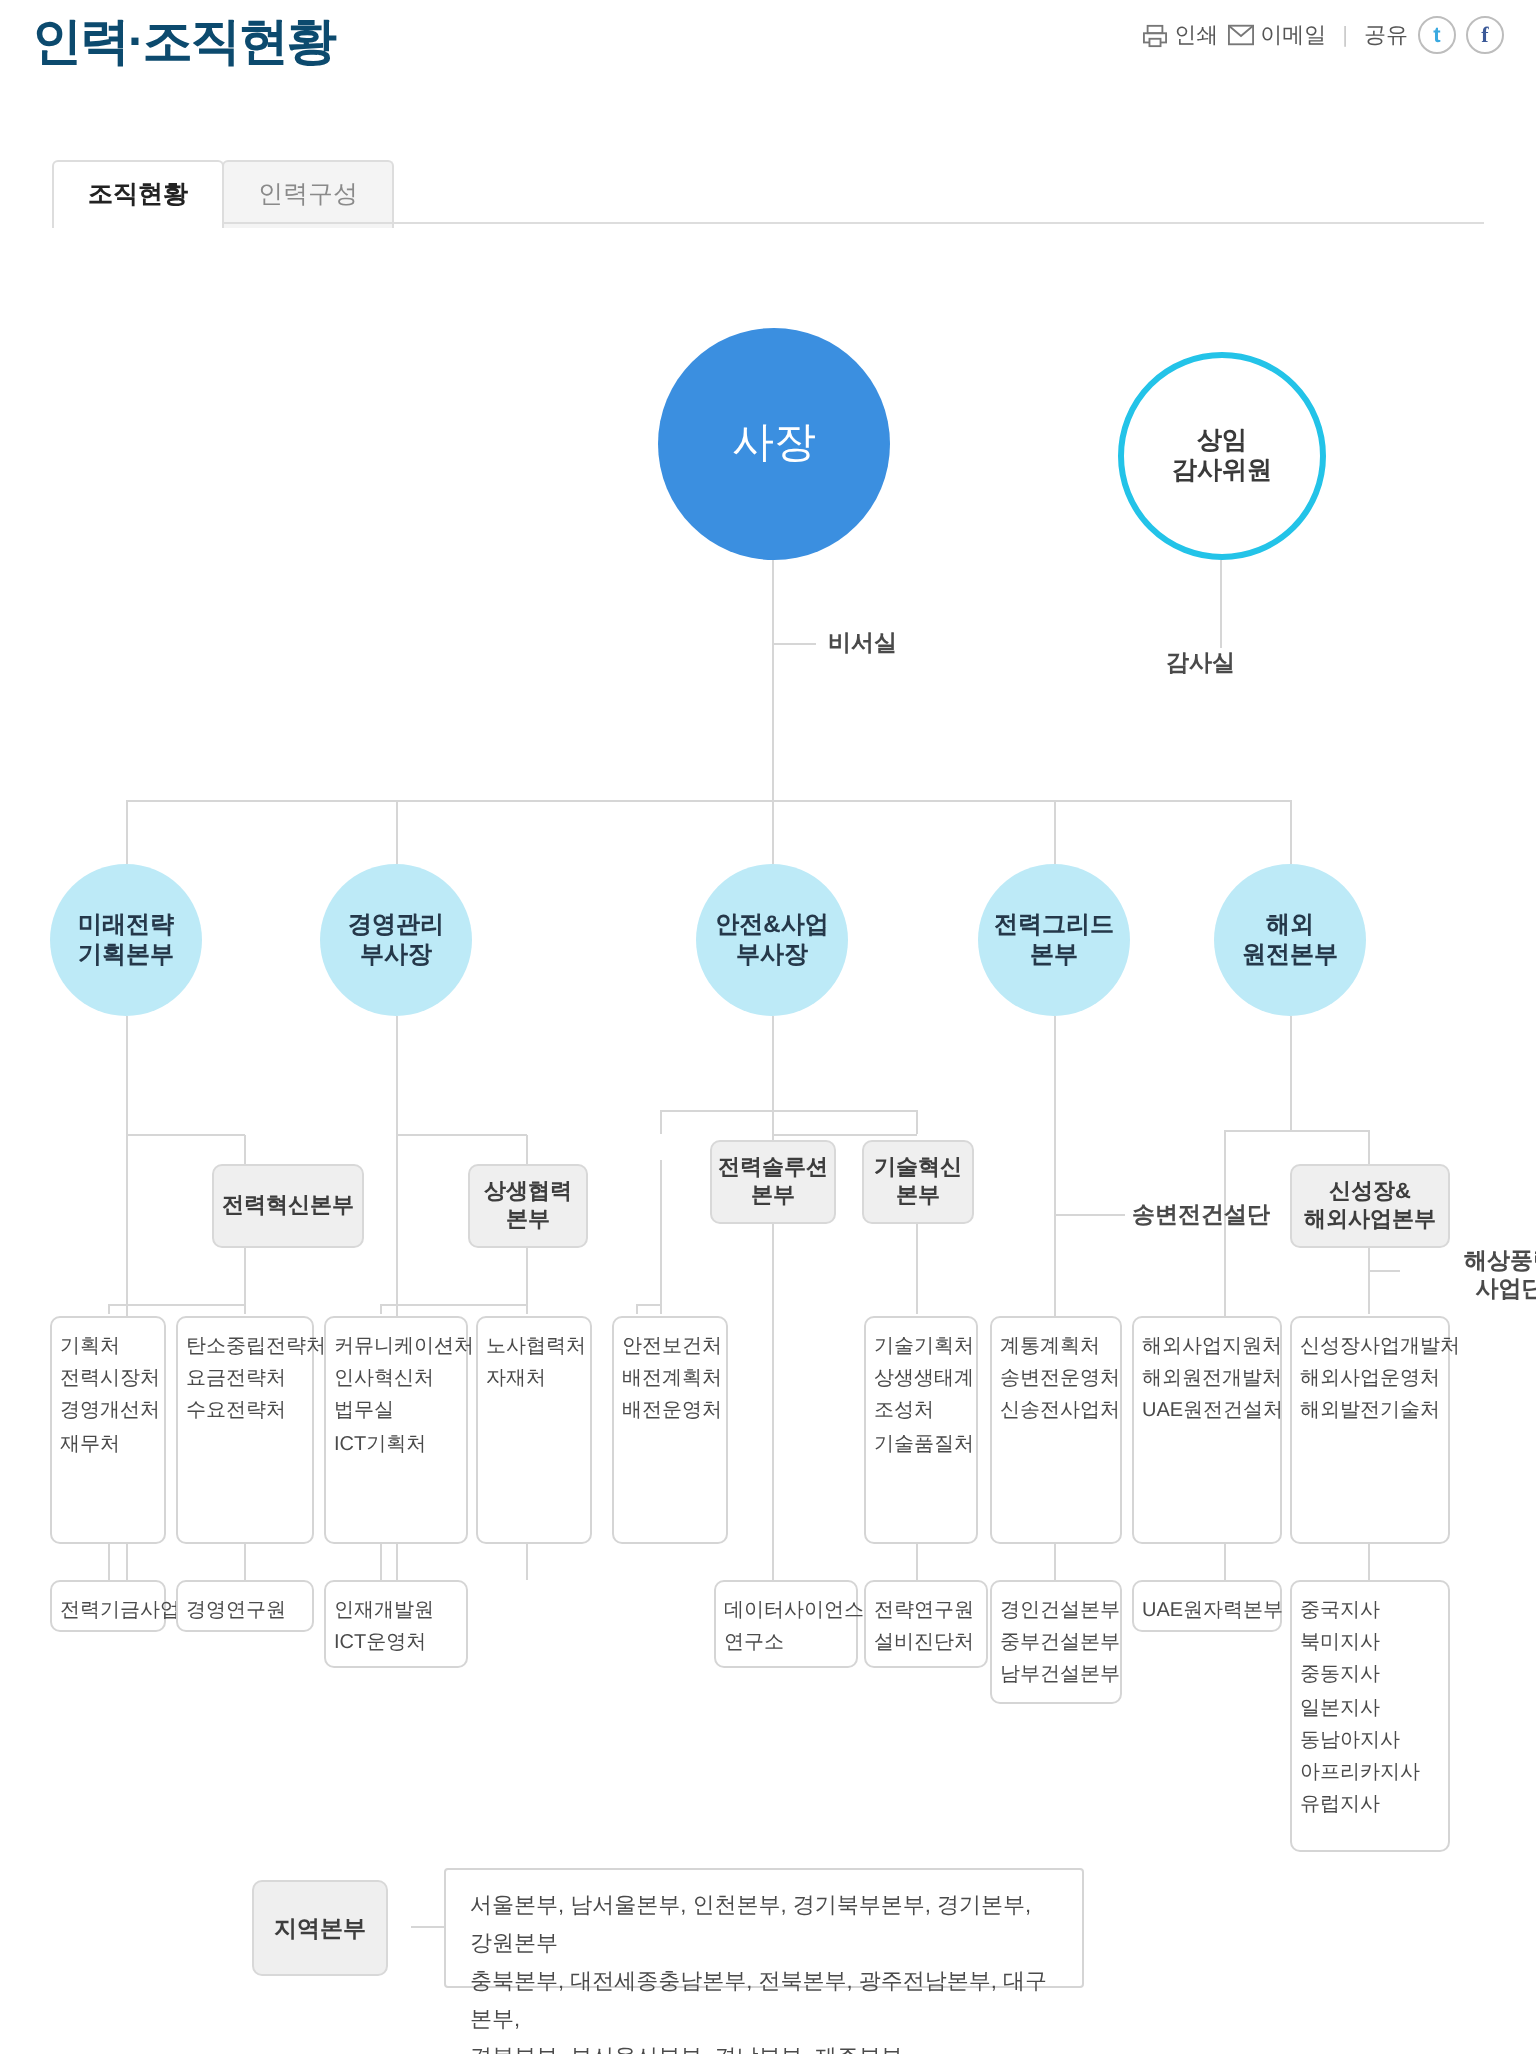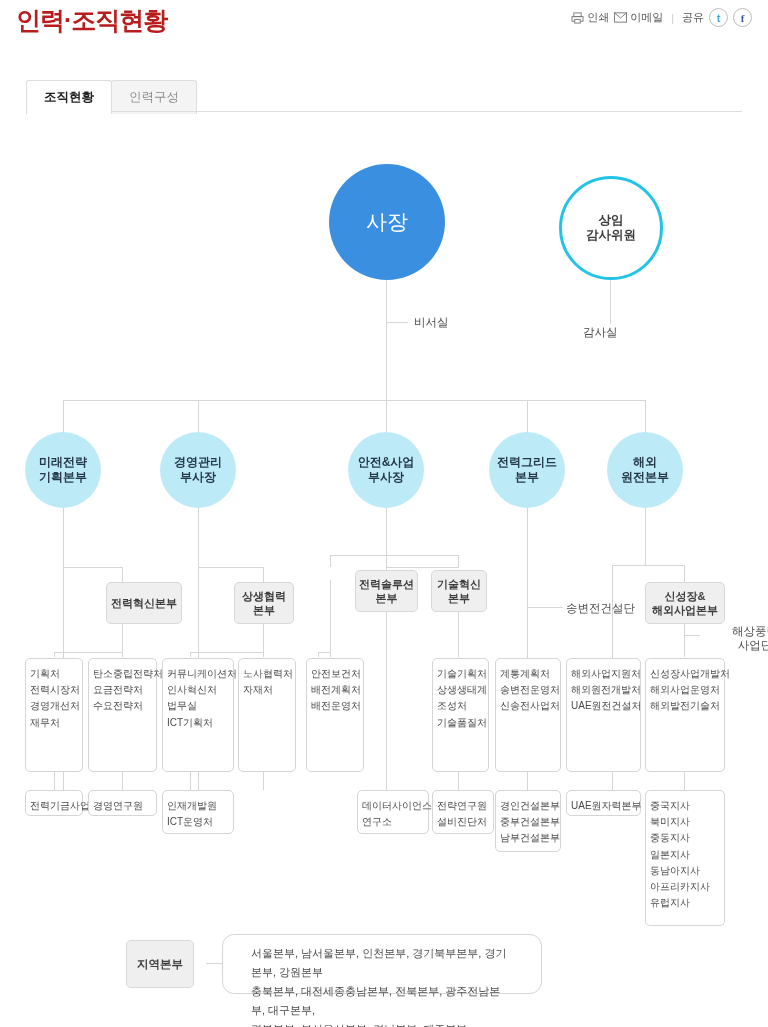--- a/index.html
+++ b/index.html
@@ -12,21 +12,21 @@
   }
   body { width: 768px; height: 1027px; position: relative; overflow: hidden; }
 
   
   .page-header {
     position: absolute; left: 0; top: 0; width: 768px; height: 60px;
   }
   .page-title {
     position: absolute; left: 16px; top: 4px;
     font-size: 25px; font-weight: bold; letter-spacing: -1px;
-    color: #b91c1c;
+    color: #0c4a6e;
   }
   .util-bar {
     position: absolute; right: 16px; top: 8px;
     display: flex; align-items: center; gap: 5px;
     font-size: 11px; color: #555;
   }
   .util-item { display: flex; align-items: center; gap: 3px; cursor: pointer; }
   .util-sep { color: #ccc; margin: 0 3px; }
   .ico { display: inline-block; line-height: 0; }
   .sns {
@@ -82,21 +82,21 @@
   .circle.audit {
     background: #fff; border: 3px solid #23c3e8; color: #3a3a3a;
     font-size: 12.5px; font-weight: bold; width: 104px; height: 104px;
   }
   .circle.div {
     background: #bdeaf7; color: #25384a; font-size: 12px;
     font-weight: bold; width: 76px; height: 76px;
   }
 
   .plain-label {
-    position: absolute; font-size: 11.5px; font-weight: normal;
+    position: absolute; font-size: 11.5px; font-weight: bold;
     color: #4a4a4a; text-align: center; line-height: 1.25;
     white-space: nowrap;
   }
 
   .box {
     position: absolute; background: #efefef; border: 1px solid #d8d8d8;
     border-radius: 5px; display: flex; align-items: center;
     justify-content: center; text-align: center; font-size: 11px;
     font-weight: bold; color: #3d3d3d; line-height: 1.3; cursor: pointer;
   }
@@ -110,21 +110,21 @@
   .listbox div { white-space: nowrap; }
 
   .region-key {
     position: absolute; background: #efefef; border: 1px solid #d8d8d8;
     border-radius: 5px; display: flex; align-items: center;
     justify-content: center; font-size: 11.5px; font-weight: bold;
     color: #3d3d3d; cursor: pointer;
   }
   .region-list {
     position: absolute; background: #fff; border: 1px solid #d5d5d5;
-    border-radius: 12px; padding: 9px 28px; font-size: 11px;
+    border-radius: 2px; padding: 9px 12px; font-size: 11px;
     color: #4a4a4a; line-height: 1.72; cursor: pointer;
   }
 </style>
 </head>
 <body>
 
 <div class="page-header">
   <div class="page-title">인력·조직현황</div>
 
   <div class="util-bar">

